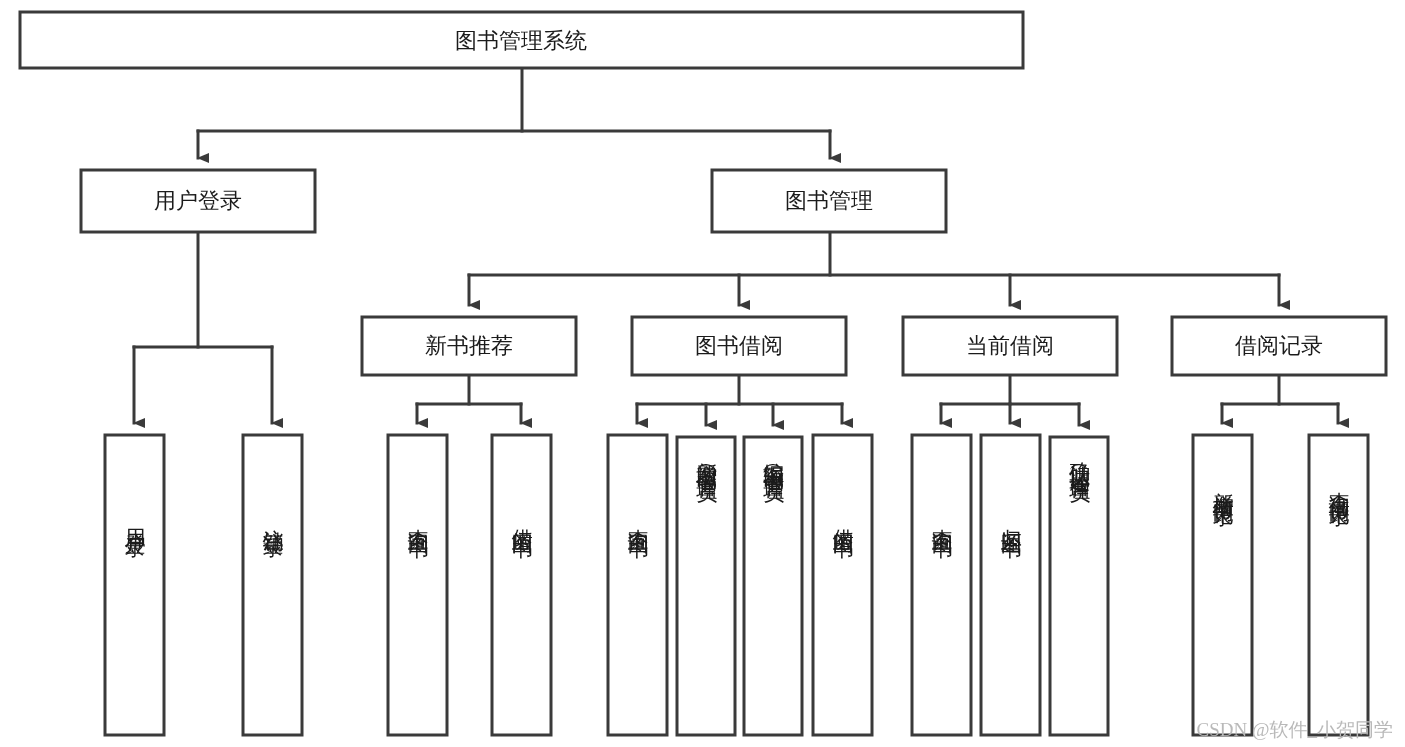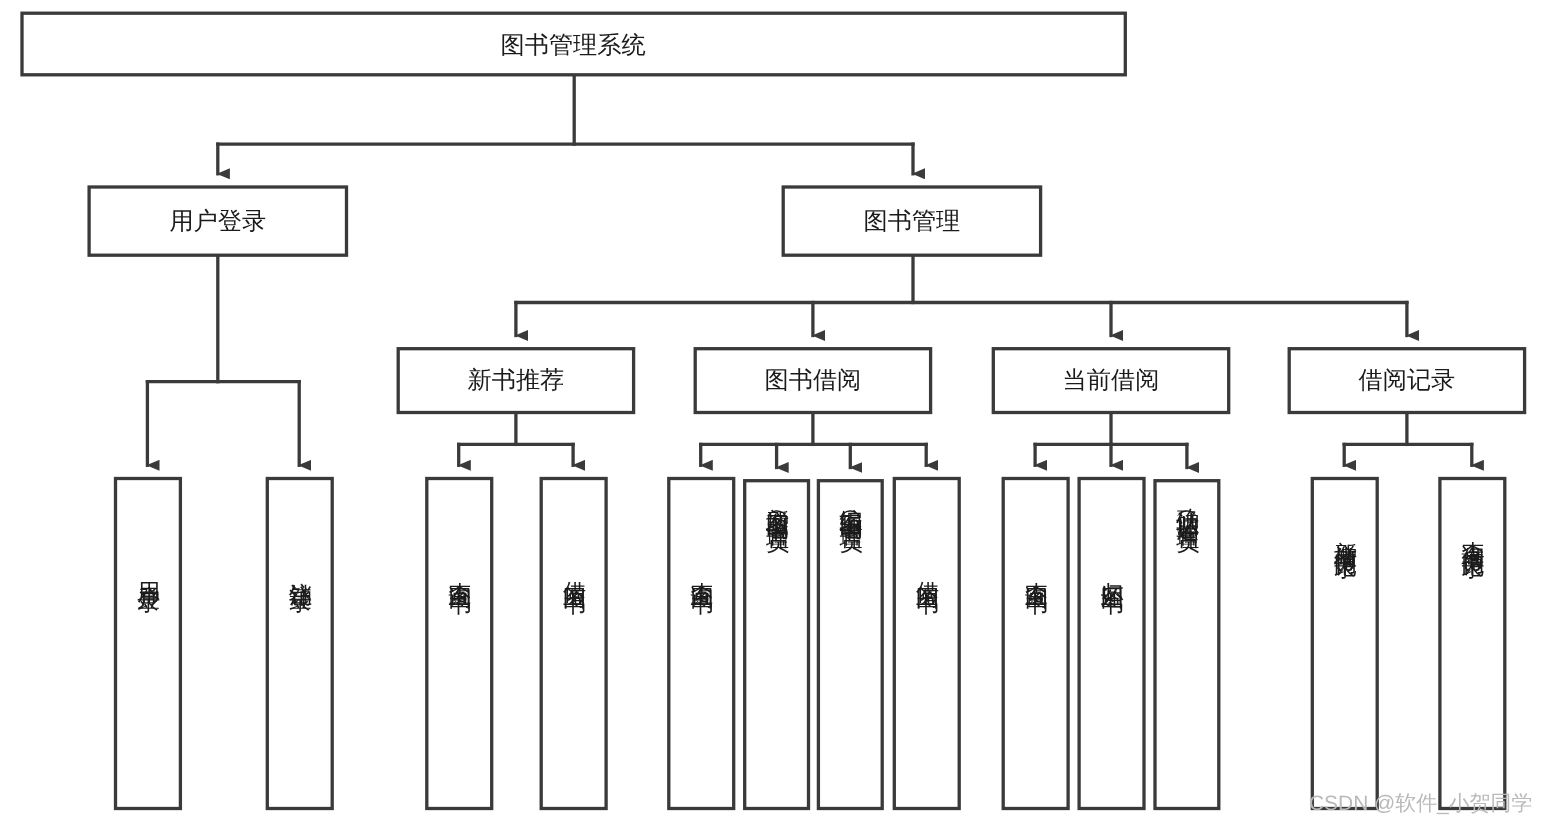--- a/index.html
+++ b/index.html
@@ -58,21 +58,21 @@
     font-size: 21px;
     line-height: 1.12;
     color: #1b1b1b;
     letter-spacing: 3px;
     white-space: nowrap;
   }
   .watermark {
     position: absolute;
     right: 12px;
     bottom: 4px;
-    font-family: Liberation Sans, sans-serif;
+    font-family: Liberation Serif, serif;
     font-size: 19px;
     color: #b9b9b9;
     white-space: nowrap;
     user-select: none;
   }
 </style>
 </head>
 <body>
 
 <div id="diagram-root">

